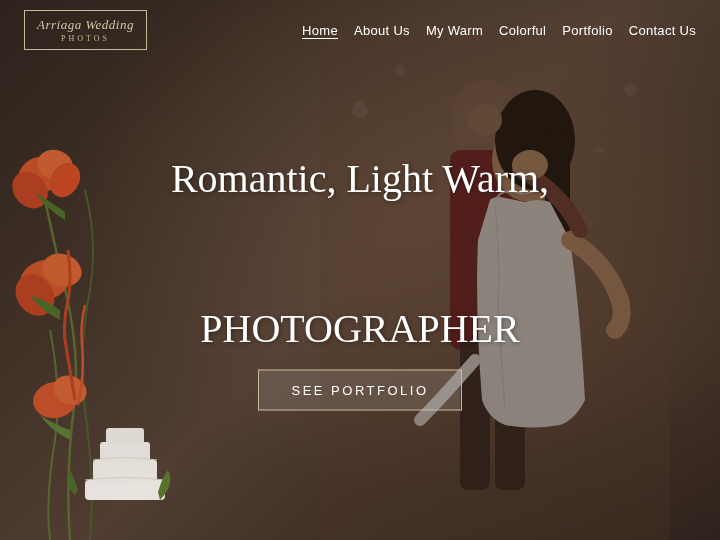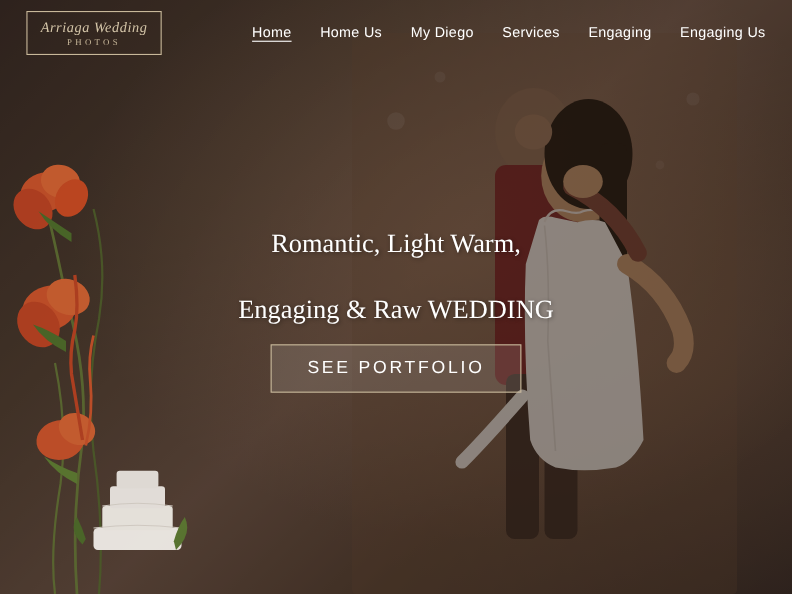--- a/index.html
+++ b/index.html
@@ -71,21 +71,21 @@
 
     .logo-sub {
       font-size: 8px;
       color: #c8b89a;
       letter-spacing: 3px;
       text-transform: uppercase;
     }
 
     .nav-links {
       display: flex;
-      gap: 26px;
+      gap: 16px;
       list-style: none;
     }
 
     .nav-links li a {
       color: #ffffff;
       text-decoration: none;
       font-family: Arial, Helvetica, sans-serif;
       font-size: 13px;
       letter-spacing: 0.3px;
     }
@@ -101,21 +101,21 @@
       top: 50%;
       left: 50%;
       transform: translate(-50%, -50%);
       text-align: center;
       z-index: 10;
       width: 520px;
     }
 
     .hero-heading {
       font-family: Georgia, 'Times New Roman', serif;
-      font-size: 24px;
+      font-size: 40px;
       font-weight: 300;
       color: #ffffff;
       line-height: 1.25;
       margin-bottom: 16px;
       text-shadow: 1px 1px 4px rgba(0,0,0,0.4);
       margin-top: 24px;
     }
 
     .hero-subtext {
       font-family: Georgia, 'Times New Roman', serif;
@@ -125,21 +125,21 @@
       margin-bottom: 28px;
       letter-spacing: 0.5px;
     }
 
     .btn-portfolio {
       display: inline-block;
       border: 1.5px solid #c8b89a;
       background: rgba(255,255,255,0.12);
       color: #ffffff;
       font-family: Arial, Helvetica, sans-serif;
-      font-size: 16px;
+      font-size: 13px;
       letter-spacing: 2.5px;
       text-transform: uppercase;
       padding: 12px 32px;
       cursor: pointer;
       text-decoration: none;
     }
 
     
     .couple-svg {
       position: absolute;
@@ -242,29 +242,30 @@
 
   <div class="overlay"></div>
 
   <nav class="navbar">
     <div class="logo-box">
       <div class="logo-main">Arriaga Wedding</div>
       <div class="logo-sub">PHOTOS</div>
     </div>
     <ul class="nav-links">
       <li><a href="#" class="active">Home</a></li>
-      <li><a href="#">Home Us</a></li>
-      <li><a href="#">My Diego</a></li>
-      <li><a href="#">Services</a></li>
-      <li><a href="#">Engaging</a></li>
-      <li><a href="#">Engaging Us</a></li>
+      <li><a href="#">About Us</a></li>
+      <li><a href="#">My Warm</a></li>
+      <li><a href="#">Colorful</a></li>
+      <li><a href="#">Portfolio</a></li>
+      <li><a href="#">Contact Us</a></li>
     </ul>
   </nav>
 
   <div class="hero-content">
     <h1 class="hero-heading">
       <span>Romantic, Light Warm,</span><br>
       <br>
-      <span>Engaging &amp; Raw WEDDING</span><br>
+      <br>
+      <span>PHOTOGRAPHER</span>
     </h1>
     <a href="#" class="btn-portfolio">SEE PORTFOLIO</a>
   </div>
 </div>
 
 </body></html>

